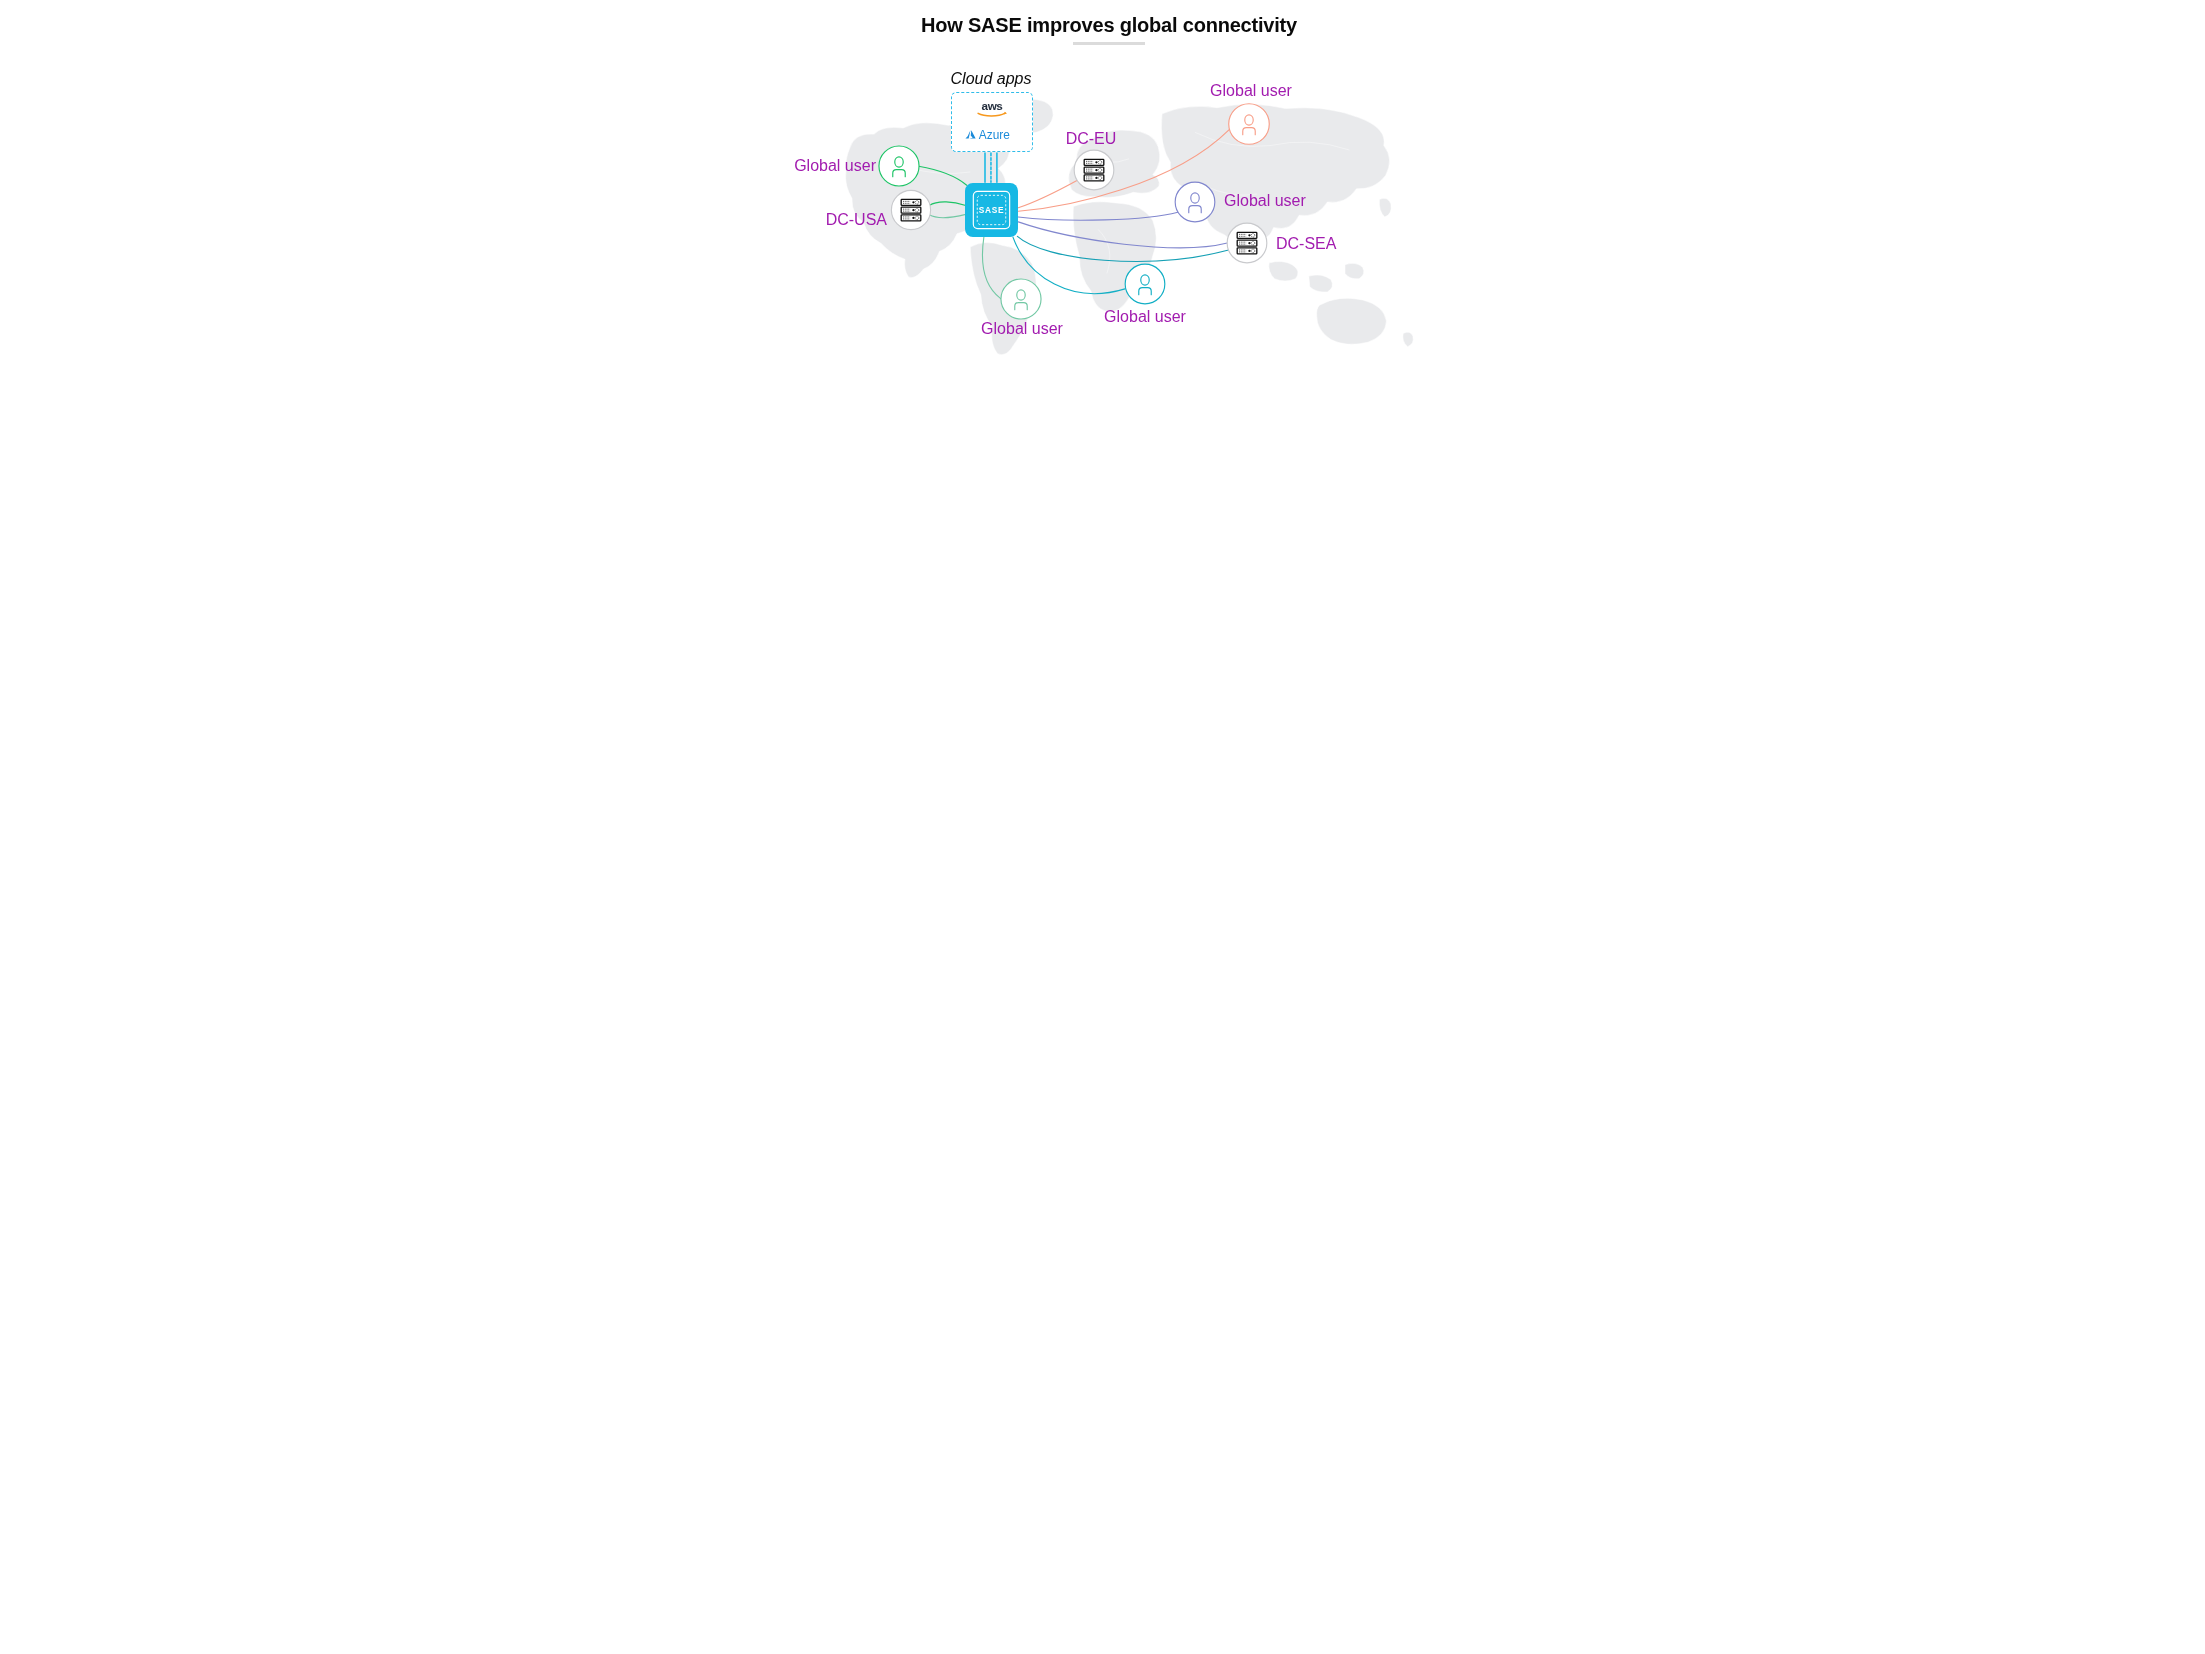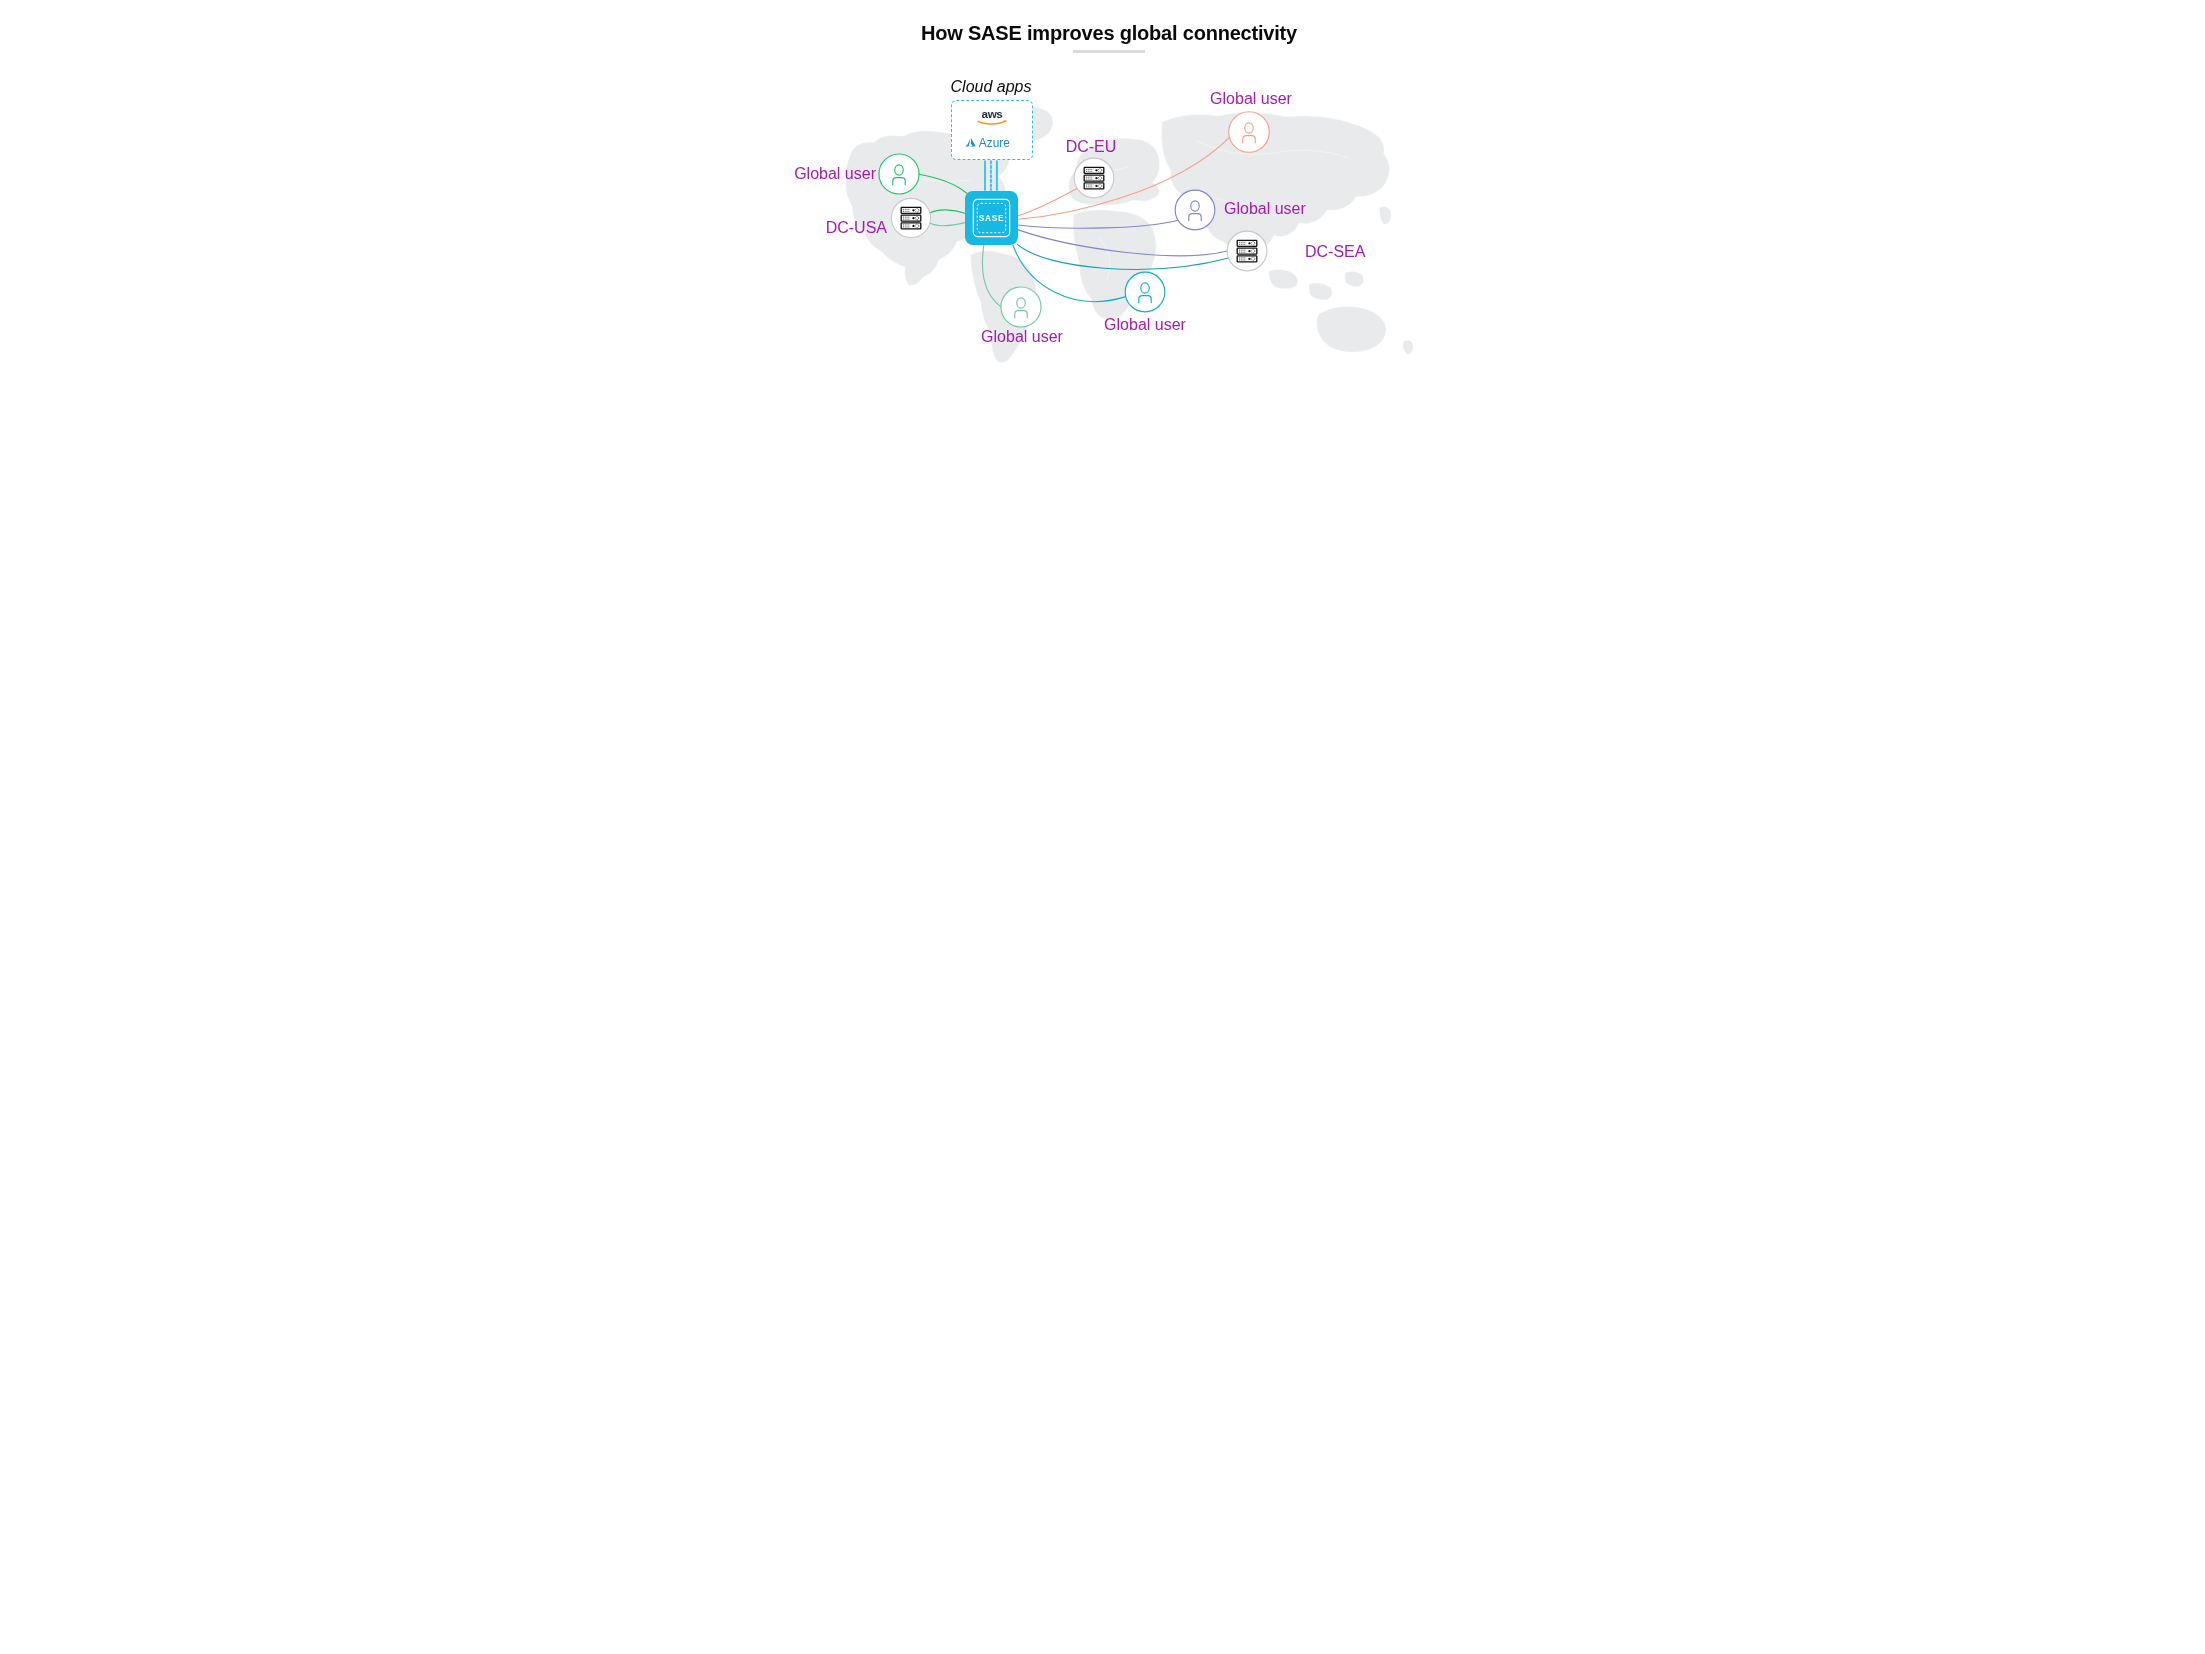--- a/index.html
+++ b/index.html
@@ -1,17 +1,17 @@
 <!DOCTYPE html>
 <html style="font-size:7px"><head>
 <meta charset="utf-8">
 <style>
   html,body{margin:0;padding:0;background:#ffffff;}
   body{font-family:"Liberation Sans", sans-serif; color:#0d0d0d;}
-  .canvas{position:relative;width:679px;height:382px;margin:8px auto;overflow:hidden;background:#ffffff;text-align:center;}
+  .canvas{position:relative;width:679px;height:382px;margin:0 auto;overflow:hidden;background:#ffffff;text-align:center;}
   .layer{position:absolute;left:0;top:0;width:679px;height:382px;}
   .title{position:absolute;left:346px;top:14px;transform:translateX(-50%);
          font-size:20px;font-weight:700;letter-spacing:-0.2px;white-space:nowrap;color:#0a0a0a;}
   .title-divider{position:absolute;left:310px;top:42px;width:72px;height:3.1px;background:#dbdbdb;}
   .cloud-box{position:absolute;left:188px;top:92px;width:82px;height:60px;background:#ffffff;
              border:1.3px dashed #2fbce9;border-radius:5.3px;box-sizing:border-box;z-index:6;}
   .cloud-label{position:absolute;left:228px;top:79px;transform:translate(-50%,-50%);
                font-size:16px;font-style:italic;white-space:nowrap;}
   .logo{position:absolute;transform:translate(-50%,-50%);}
   .aws-logo{left:229px;top:109px;width:40px;height:20px;}
@@ -198,21 +198,21 @@
           <circle cx="60.5" cy="55.3" r="2.6"></circle>
           <circle cx="60.5" cy="72.8" r="2.6"></circle>
       </g>
       <g stroke-width="1.7" stroke-dasharray="2 2">
         <circle cx="68.5" cy="37.8" r="4"></circle>
           <circle cx="68.5" cy="55.3" r="4"></circle>
           <circle cx="68.5" cy="72.8" r="4"></circle>
       </g>
     </g>
   </svg>
-  <div class="node-label lbl-left" style="left:542px;top:244px">DC-SEA</div>
+  <div class="node-label lbl-left" style="left:513px;top:244px">DC-SEA</div>
 
   <svg class="node" style="left:382px;top:284px" width="49" height="49" viewBox="0 0 110 110">
     <g fill="none" stroke-width="2.6" stroke-linecap="round" stroke="#13AFC5">
       <circle cx="55" cy="55" r="44.5" fill="#ffffff"></circle>
       <g>
         <ellipse cx="55" cy="46" rx="9.5" ry="11.5"></ellipse>
         <path d="M41,79 V71 Q41,63 49,63 H61 Q69,63 69,71 V79"></path>
       </g>
     </g>
   </svg>

